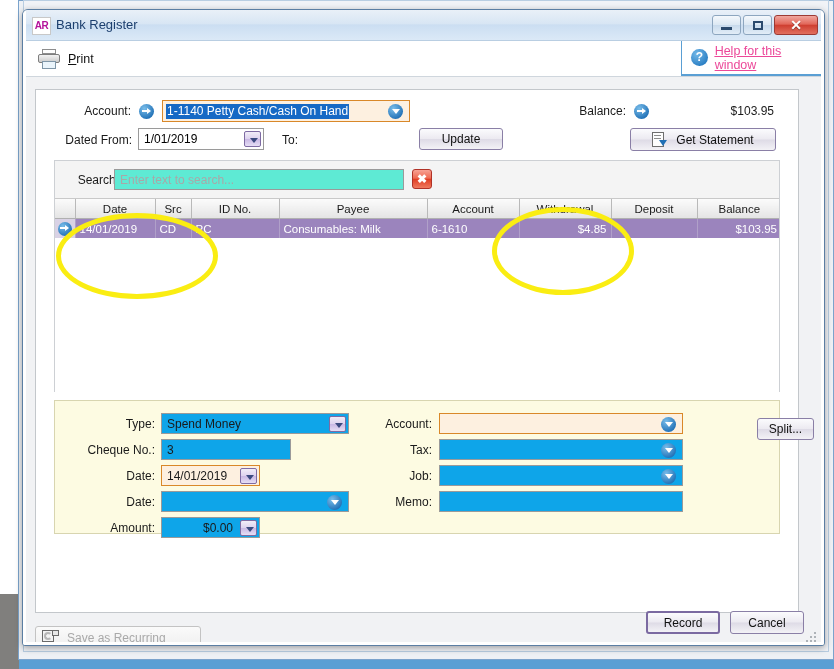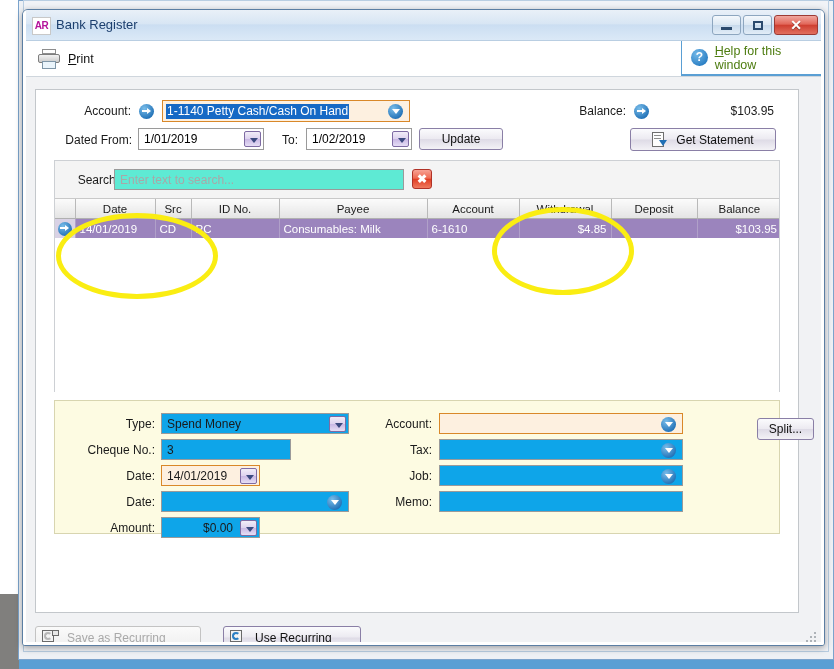--- a/index.html
+++ b/index.html
@@ -195,21 +195,21 @@
   .help-circle {
     width: 17px; height: 17px;
     border-radius: 50%;
     background: radial-gradient(circle at 35% 30%, #74b9e8, #2b7fc4 75%);
     color: #fff;
     font-size: 12px;
     font-weight: bold;
     text-align: center;
     line-height: 17px;
   }
-  .help-text { font-size: 12.5px; color: #4d7c0f; }
+  .help-text { font-size: 12.5px; color: #ec4899; text-decoration: underline; }
   .help-text .acc { text-decoration: underline; }
 
   
   .win-body {
     position: relative;
     height: 571px;
     background: #f1f2f4;
     padding: 0;
   }
 
@@ -684,24 +684,20 @@
         <span class="balance-val">$103.95</span>
       </div>
 
       <div class="row-dates">
         <span class="lbl lbl-from">Dated From:</span>
         <div class="field-date" style="left:102px; top:0; width:126px;">
           <span class="val">1/01/2019</span>
           <span class="dd-square"></span>
         </div>
         <span class="lbl lbl-to">To:</span>
-        <div class="field-date" style="left:270px; top:0; width:106px;">
-          <span class="val">1/02/2019</span>
-          <span class="dd-square"></span>
-        </div>
         <button class="btn btn-update">Update</button>
 
         <div class="btn btn-getstatement">
           <span class="stmt-icon">
             <span class="sheet"></span>
             <span class="line" style="top:3px;"></span>
             <span class="line" style="top:6px;"></span>
             <span class="arrow"></span>
           </span>
           <span>Get Statement</span>
@@ -822,29 +818,26 @@
 
     <div class="recurring-row">
       <div class="btn btn-rec disabled" style="left:0; width:166px;">
         <span class="rec-icon disabled">
           <span class="sq"></span>
             <span class="sq2"></span>
             <span class="circ"></span>
         </span>
         <span class="rec-label" style="color:#a9a9a9;">Save as Recurring</span>
       </div>
-      <div class="btn btn-rec" style="left:188px; width:138px;">
-        <span class="rec-icon">
-          <span class="sq"></span>
-            <span class="circ"></span>
-        </span>
-        <span class="rec-label">Use Recurring</span>
-      </div>
     </div>
 
+    <div class="footer-btns">
+      <button class="btn default-btn btn-record">Record</button>
+      <button class="btn btn-cancel">Cancel</button>
+    </div>
 
     <div class="resize-grip">
       <i style="left:8px; top:0;"></i>
       <i style="left:4px; top:4px;"></i>
         <i style="left:8px; top:4px;"></i>
       <i style="left:0; top:8px;"></i>
         <i style="left:4px; top:8px;"></i>
         <i style="left:8px; top:8px;"></i>
     </div>
 

